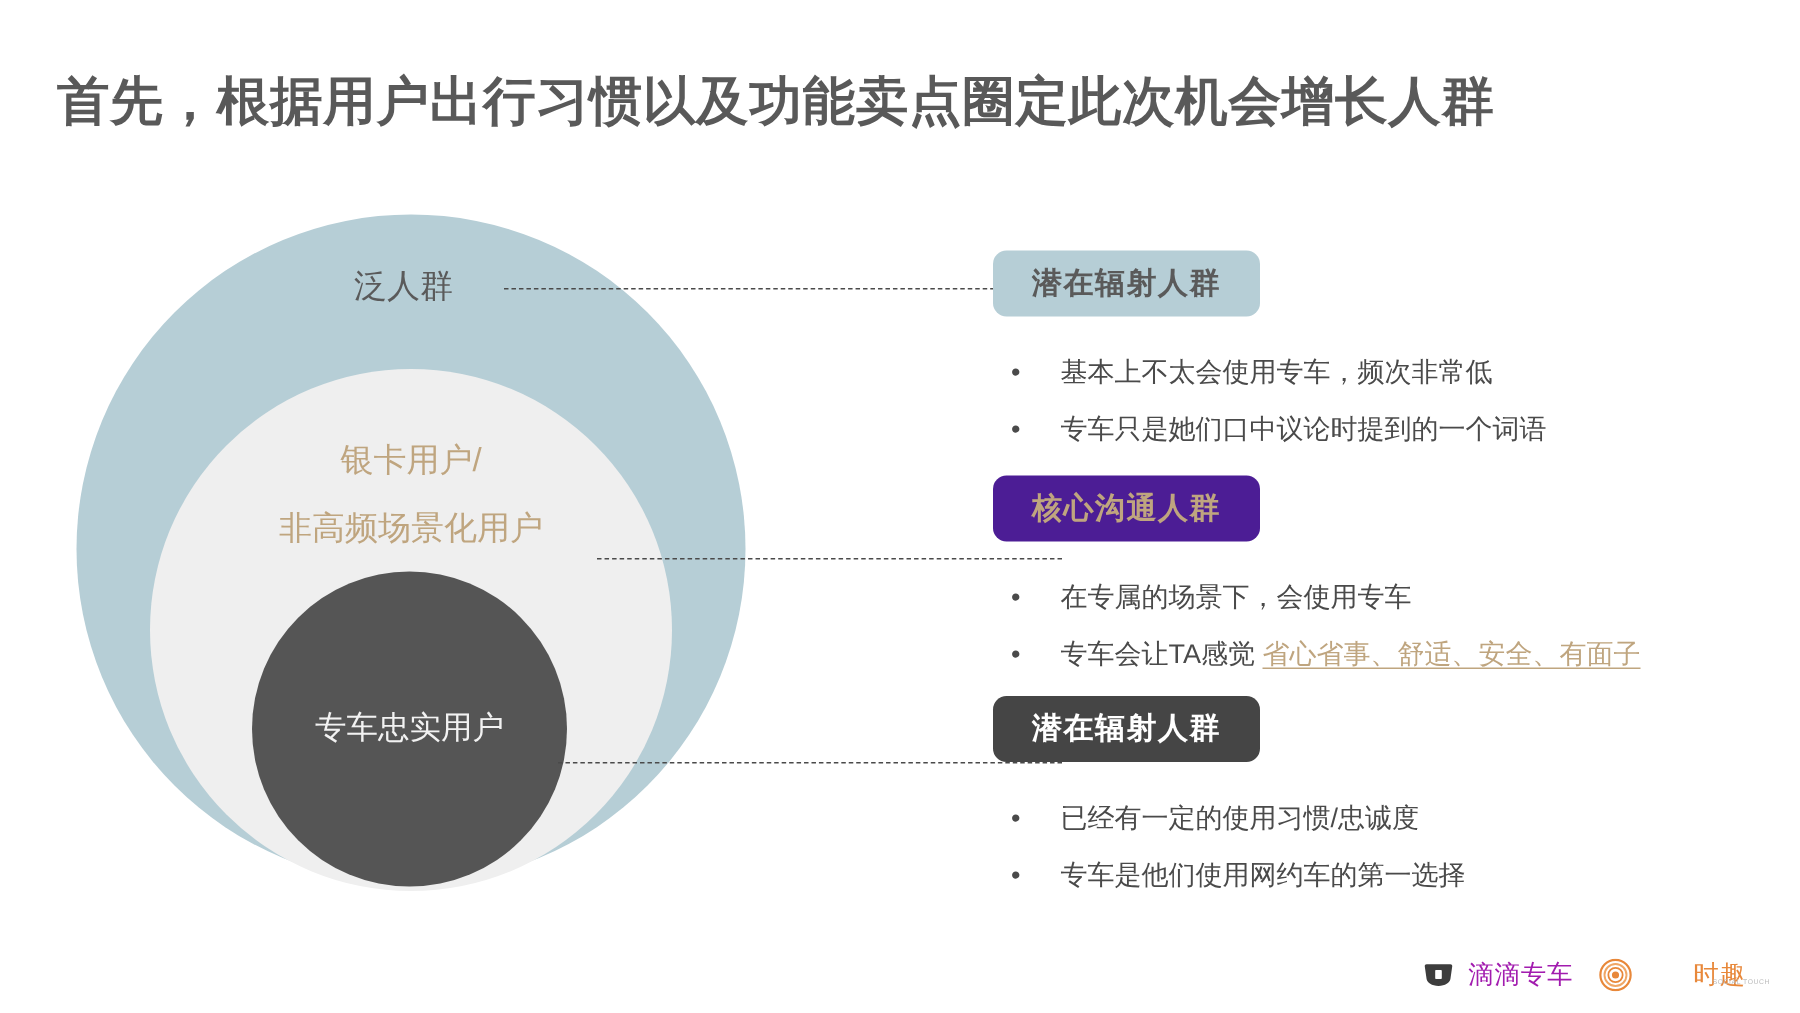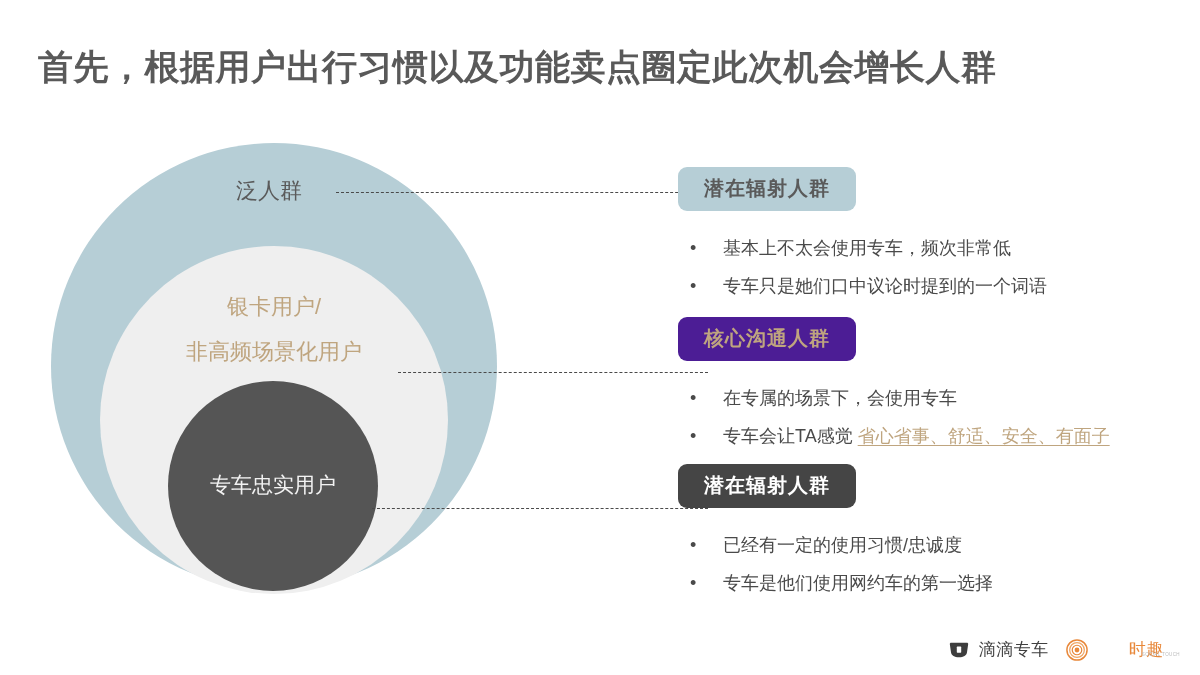--- a/index.html
+++ b/index.html
@@ -101,21 +101,21 @@
     height: 0;
     border-top: 1.4px dashed #4a4a4a;
   }
   #connector-1 { left: 336px; top: 192px; width: 372px; }
   #connector-2 { left: 398px; top: 372px; width: 310px; }
   #connector-3 { left: 372px; top: 508px; width: 336px; }
 
   
   #right-column {
     position: absolute;
-    left: 678px;
+    left: 662px;
     top: 0;
     width: 490px;
     height: 586px;
   }
   .segment {
     position: absolute;
     left: 0;
     width: 490px;
   }
   #segment-0 { top: 167px; }
@@ -171,21 +171,21 @@
     align-items: center;
     gap: 9px;
   }
   #didi-logo-mark {
     width: 22px;
     height: 22px;
     display: block;
   }
   #didi-logo-text {
     font-size: 17px;
-    color: #404040;
+    color: #a21caf;
     letter-spacing: 0.5px;
   }
   #shiqu-logo-mark {
     width: 22px;
     height: 22px;
     display: block;
     margin-left: 8px;
   }
   #shiqu-logo-text {
     font-size: 17px;

